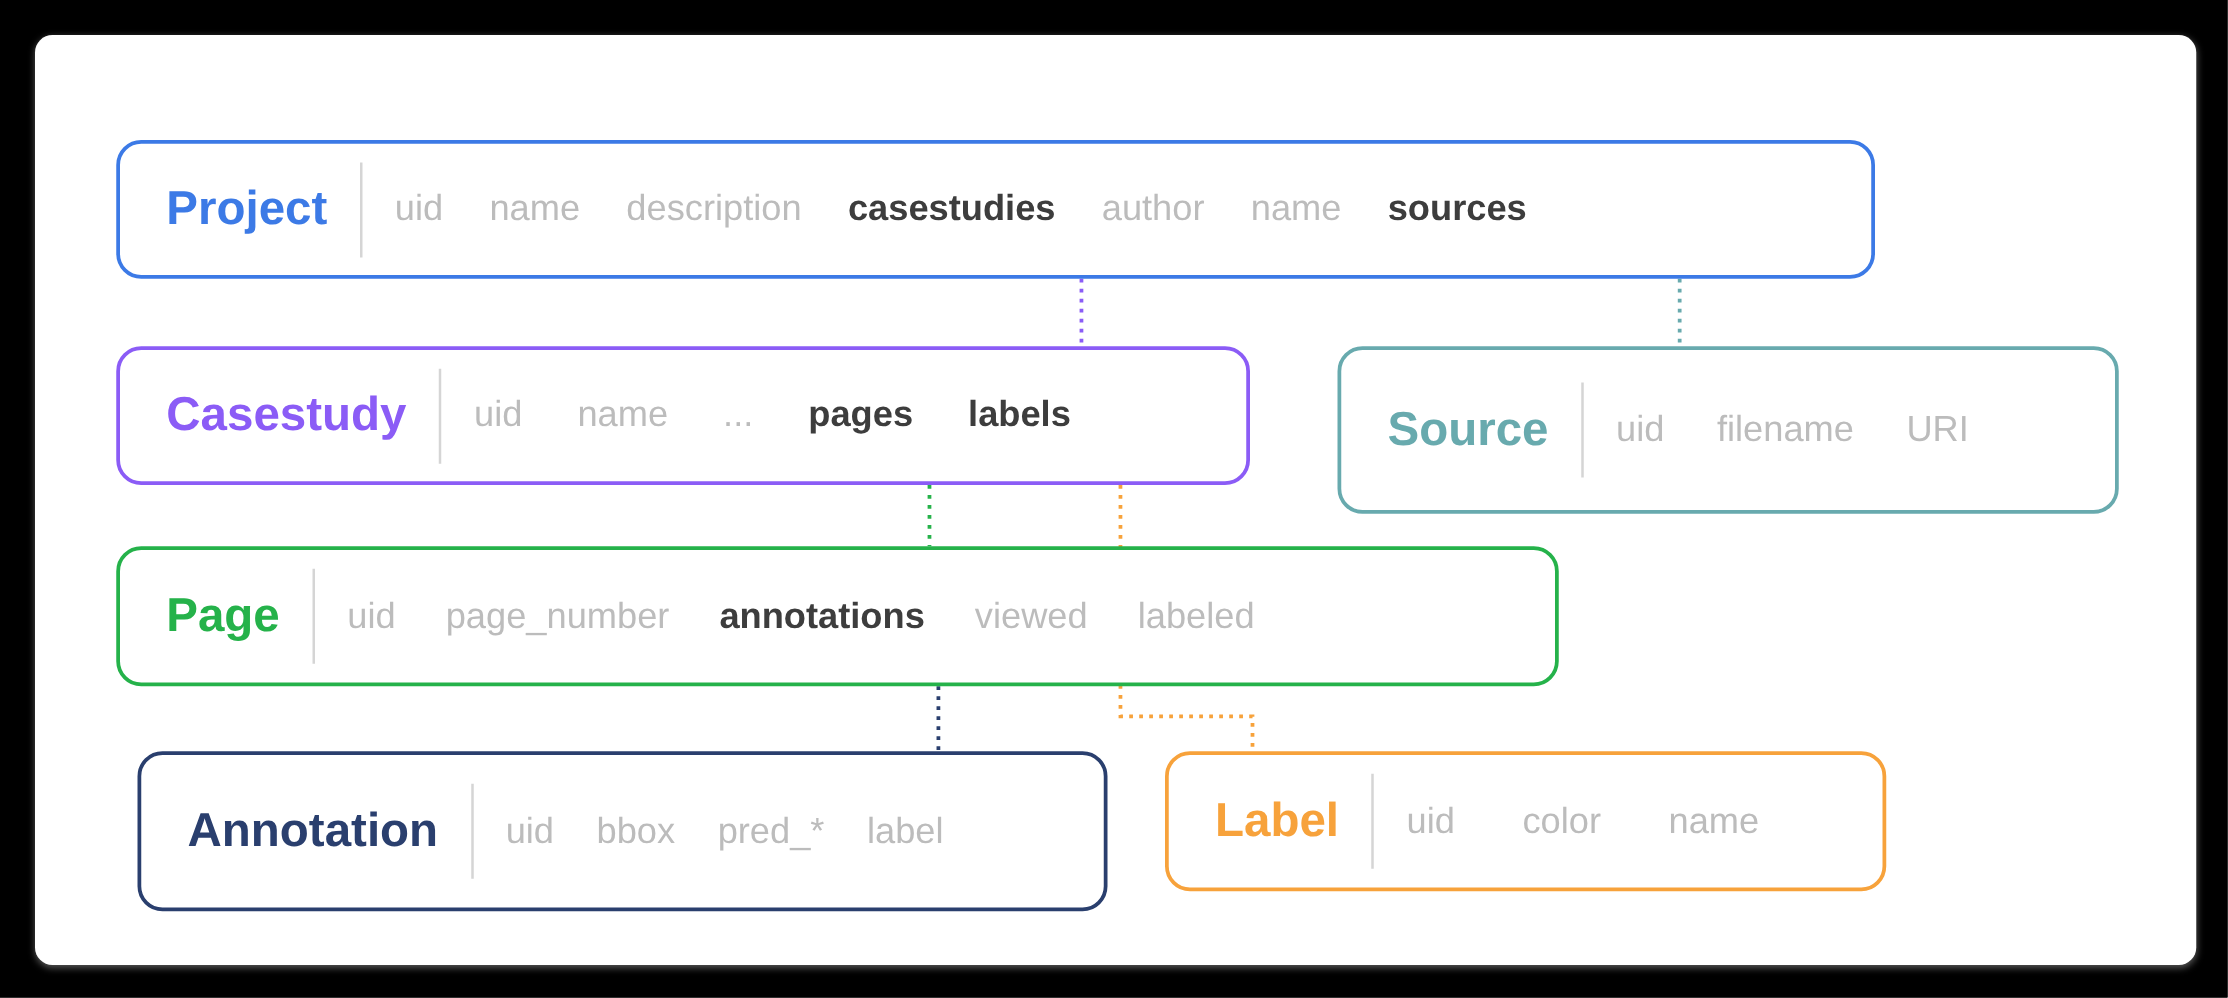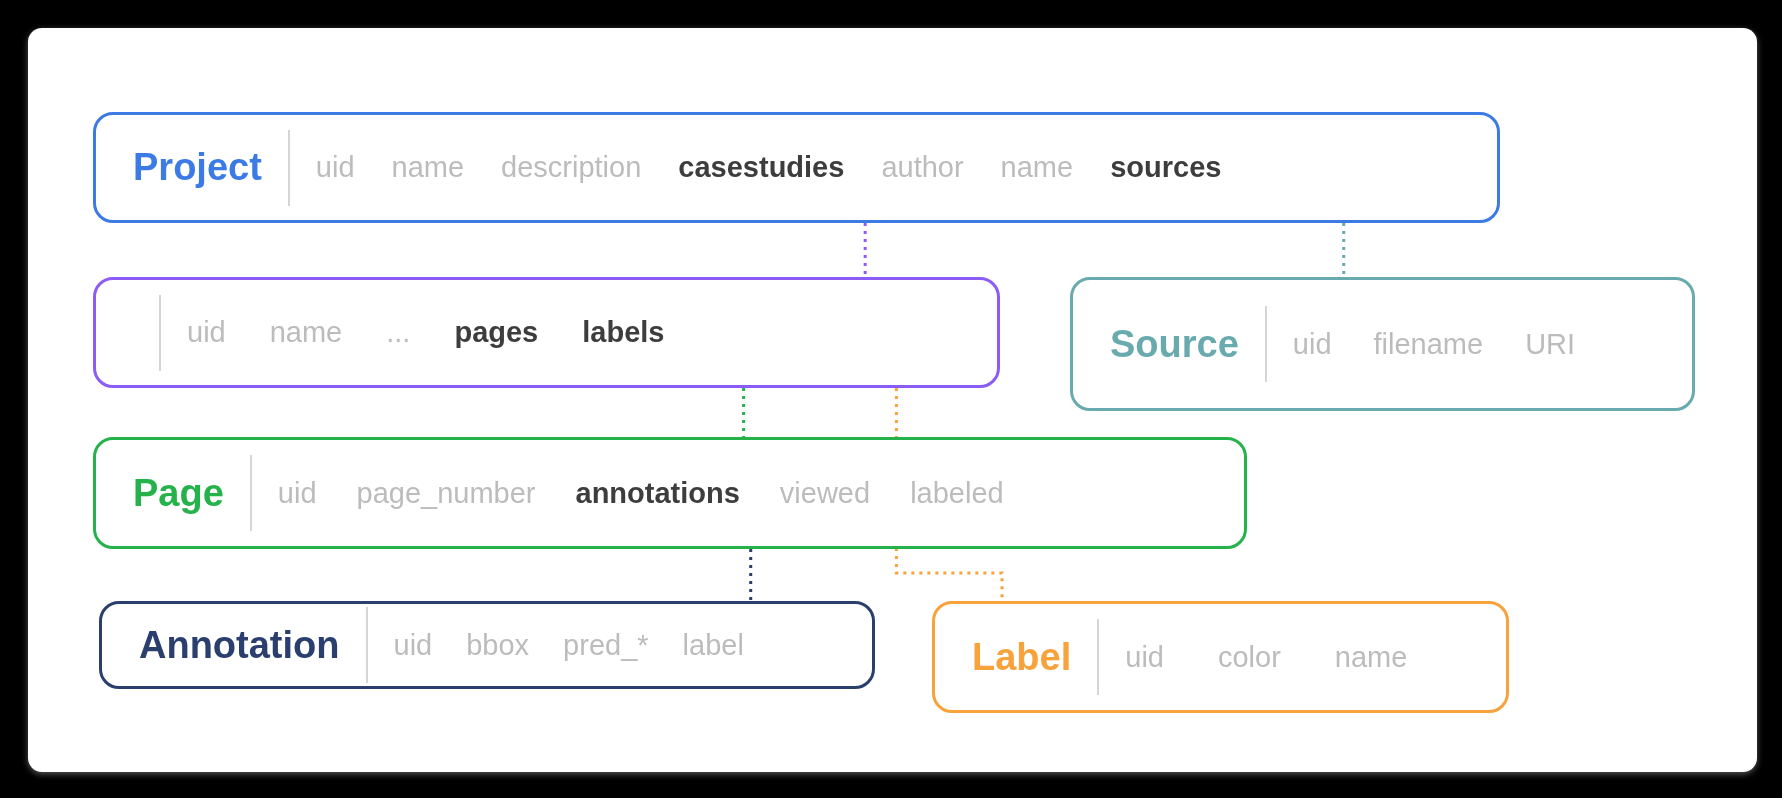--- a/index.html
+++ b/index.html
@@ -94,20 +94,21 @@
         <span class="field">name</span>
         <span class="field">description</span>
         <span class="field emph">casestudies</span>
         <span class="field">author</span>
         <span class="field">name</span>
         <span class="field emph">sources</span>
       </div>
   </div>
 
   <div class="entity-box" style="left: 93px; top: 277px; width: 907px; height: 111px; --g: 44px; border-color: rgb(139, 92, 246);">
+    <span class="ename" style="color: rgb(139, 92, 246);">Casestudy</span>
     <span class="vdiv"></span>
     <div class="fields">
         <span class="field">uid</span>
         <span class="field">name</span>
         <span class="field">...</span>
         <span class="field emph">pages</span>
         <span class="field emph">labels</span>
       </div>
   </div>
 
@@ -126,21 +127,21 @@
     <span class="vdiv"></span>
     <div class="fields">
         <span class="field">uid</span>
         <span class="field">page_number</span>
         <span class="field emph">annotations</span>
         <span class="field">viewed</span>
         <span class="field">labeled</span>
       </div>
   </div>
 
-  <div class="entity-box" style="left: 99px; top: 601px; width: 776px; height: 88px; --g: 34px; border-color: rgb(42, 63, 110);">
+  <div class="entity-box" style="left: 110px; top: 601px; width: 776px; height: 128px; --g: 34px; border-color: rgb(42, 63, 110);">
     <span class="ename" style="color: rgb(42, 63, 110);">Annotation</span>
     <span class="vdiv"></span>
     <div class="fields">
         <span class="field">uid</span>
         <span class="field">bbox</span>
         <span class="field">pred_*</span>
         <span class="field">label</span>
       </div>
   </div>
 

